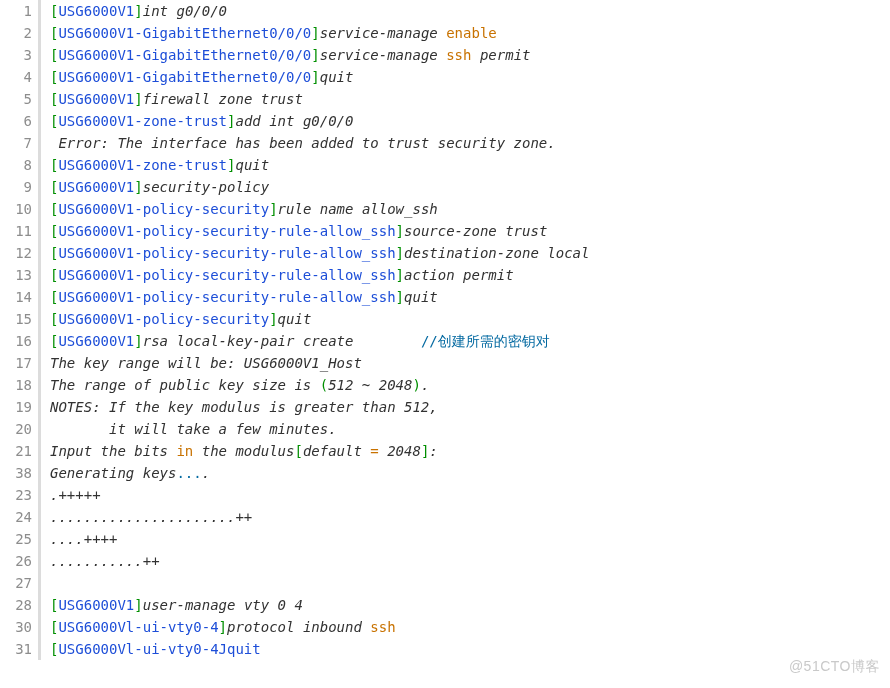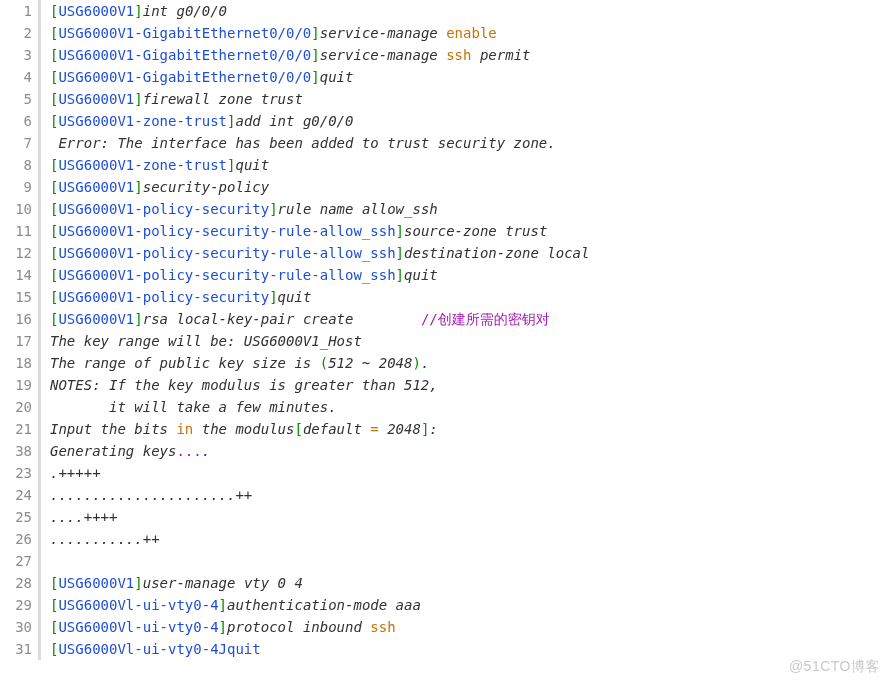--- a/index.html
+++ b/index.html
@@ -40,21 +40,21 @@
     margin-right: 9px;
   }
   .code {
     flex: 1 1 auto;
     color: #323232;
   }
   .tok-punct   { color: #008f00; }     
   .tok-device  { color: #1d4ed8; }     
   .tok-default { color: #323232; font-style: italic; }
   .tok-kw      { color: #c87200; }     
-  .tok-comment { color: #a21caf; }     
+  .tok-comment { color: #0369a1; }     
   .watermark {
     position: absolute;
     right: 10px;
     bottom: 12px;
     color: #c9c9c9;
     font-family: -apple-system, "PingFang SC", sans-serif;
     font-size: 14px;
     letter-spacing: 0.5px;
   }
 </style>
@@ -67,32 +67,32 @@
     <div class="line"><div class="gutter">3</div><div class="bar"></div><div class="code"><span class="tok-punct">[</span><span class="tok-device">USG6000V1-GigabitEthernet0/0/0</span><span class="tok-punct">]</span><span class="tok-default">service-manage </span><span class="tok-kw">ssh</span><span class="tok-default"> permit</span></div></div>
     <div class="line"><div class="gutter">4</div><div class="bar"></div><div class="code"><span class="tok-punct">[</span><span class="tok-device">USG6000V1-GigabitEthernet0/0/0</span><span class="tok-punct">]</span><span class="tok-default">quit</span></div></div>
     <div class="line"><div class="gutter">5</div><div class="bar"></div><div class="code"><span class="tok-punct">[</span><span class="tok-device">USG6000V1</span><span class="tok-punct">]</span><span class="tok-default">firewall zone trust</span></div></div>
     <div class="line"><div class="gutter">6</div><div class="bar"></div><div class="code"><span class="tok-punct">[</span><span class="tok-device">USG6000V1-zone-trust</span><span class="tok-punct">]</span><span class="tok-default">add int g0/0/0</span></div></div>
     <div class="line"><div class="gutter">7</div><div class="bar"></div><div class="code"><span class="tok-default"> Error: The interface has been added to trust security zone.</span></div></div>
     <div class="line"><div class="gutter">8</div><div class="bar"></div><div class="code"><span class="tok-punct">[</span><span class="tok-device">USG6000V1-zone-trust</span><span class="tok-punct">]</span><span class="tok-default">quit</span></div></div>
     <div class="line"><div class="gutter">9</div><div class="bar"></div><div class="code"><span class="tok-punct">[</span><span class="tok-device">USG6000V1</span><span class="tok-punct">]</span><span class="tok-default">security-policy</span></div></div>
     <div class="line"><div class="gutter">10</div><div class="bar"></div><div class="code"><span class="tok-punct">[</span><span class="tok-device">USG6000V1-policy-security</span><span class="tok-punct">]</span><span class="tok-default">rule name allow_ssh</span></div></div>
     <div class="line"><div class="gutter">11</div><div class="bar"></div><div class="code"><span class="tok-punct">[</span><span class="tok-device">USG6000V1-policy-security-rule-allow_ssh</span><span class="tok-punct">]</span><span class="tok-default">source-zone trust</span></div></div>
     <div class="line"><div class="gutter">12</div><div class="bar"></div><div class="code"><span class="tok-punct">[</span><span class="tok-device">USG6000V1-policy-security-rule-allow_ssh</span><span class="tok-punct">]</span><span class="tok-default">destination-zone local</span></div></div>
+    <div class="line"><div class="gutter">13</div><div class="bar"></div><div class="code"><span class="tok-punct">[</span><span class="tok-device">USG6000V1-policy-security-rule-allow_ssh</span><span class="tok-punct">]</span><span class="tok-default">action permit</span></div></div>
     <div class="line"><div class="gutter">14</div><div class="bar"></div><div class="code"><span class="tok-punct">[</span><span class="tok-device">USG6000V1-policy-security-rule-allow_ssh</span><span class="tok-punct">]</span><span class="tok-default">quit</span></div></div>
     <div class="line"><div class="gutter">15</div><div class="bar"></div><div class="code"><span class="tok-punct">[</span><span class="tok-device">USG6000V1-policy-security</span><span class="tok-punct">]</span><span class="tok-default">quit</span></div></div>
     <div class="line"><div class="gutter">16</div><div class="bar"></div><div class="code"><span class="tok-punct">[</span><span class="tok-device">USG6000V1</span><span class="tok-punct">]</span><span class="tok-default">rsa local-key-pair create        </span><span class="tok-comment">//创建所需的密钥对</span></div></div>
     <div class="line"><div class="gutter">17</div><div class="bar"></div><div class="code"><span class="tok-default">The key range will be: USG6000V1_Host</span></div></div>
     <div class="line"><div class="gutter">18</div><div class="bar"></div><div class="code"><span class="tok-default">The range of public key size is </span><span class="tok-punct">(</span><span class="tok-default">512 ~ 2048</span><span class="tok-punct">)</span><span class="tok-default">.</span></div></div>
     <div class="line"><div class="gutter">19</div><div class="bar"></div><div class="code"><span class="tok-default">NOTES: If the key modulus is greater than 512,</span></div></div>
     <div class="line"><div class="gutter">20</div><div class="bar"></div><div class="code"><span class="tok-default">       it will take a few minutes.</span></div></div>
     <div class="line"><div class="gutter">21</div><div class="bar"></div><div class="code"><span class="tok-default">Input the bits </span><span class="tok-kw">in</span><span class="tok-default"> the modulus</span><span class="tok-punct">[</span><span class="tok-default">default </span><span class="tok-kw">=</span><span class="tok-default"> 2048</span><span class="tok-punct">]</span><span class="tok-default">:</span></div></div>
     <div class="line"><div class="gutter">38</div><div class="bar"></div><div class="code"><span class="tok-default">Generating keys</span><span class="tok-comment">...</span><span class="tok-default">.</span></div></div>
     <div class="line"><div class="gutter">23</div><div class="bar"></div><div class="code"><span class="tok-default">.+++++</span></div></div>
     <div class="line"><div class="gutter">24</div><div class="bar"></div><div class="code"><span class="tok-default">......................++</span></div></div>
     <div class="line"><div class="gutter">25</div><div class="bar"></div><div class="code"><span class="tok-default">....++++</span></div></div>
     <div class="line"><div class="gutter">26</div><div class="bar"></div><div class="code"><span class="tok-default">...........++</span></div></div>
     <div class="line"><div class="gutter">27</div><div class="bar"></div><div class="code"><span class="tok-default"></span></div></div>
     <div class="line"><div class="gutter">28</div><div class="bar"></div><div class="code"><span class="tok-punct">[</span><span class="tok-device">USG6000V1</span><span class="tok-punct">]</span><span class="tok-default">user-manage vty 0 4</span></div></div>
-    <div class="line"><div class="gutter">29</div><div class="bar"></div><div class="code"><span class="tok-punct">[</span><span class="tok-device">USG6000Vl-ui-vty0-4</span><span class="tok-punct">]</span><span class="tok-default">authentication-mode aaa</span></div></div>
     <div class="line"><div class="gutter">30</div><div class="bar"></div><div class="code"><span class="tok-punct">[</span><span class="tok-device">USG6000Vl-ui-vty0-4</span><span class="tok-punct">]</span><span class="tok-default">protocol inbound </span><span class="tok-kw">ssh</span></div></div>
     <div class="line"><div class="gutter">31</div><div class="bar"></div><div class="code"><span class="tok-punct">[</span><span class="tok-device">USG6000Vl-ui-vty0-4Jquit</span></div></div>
     <div class="watermark">@51CTO博客</div>
 </div>
 
 </body></html>

